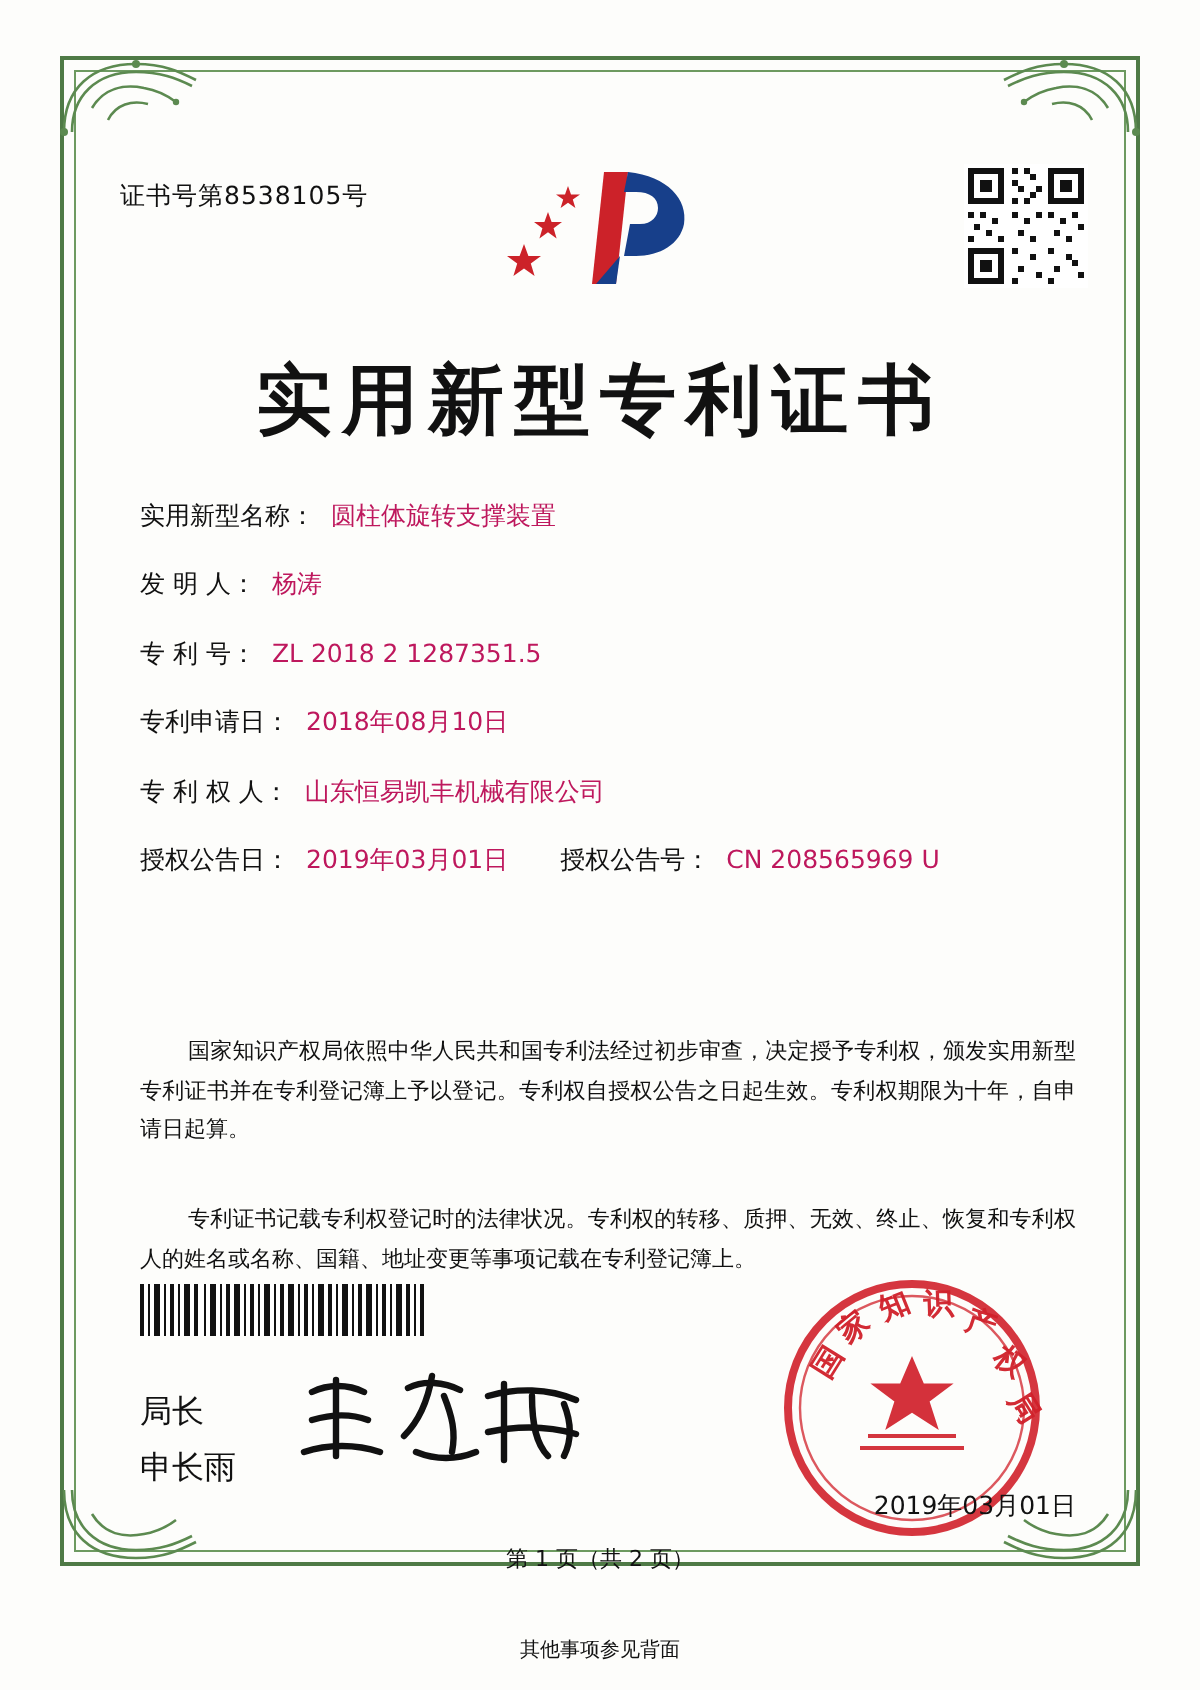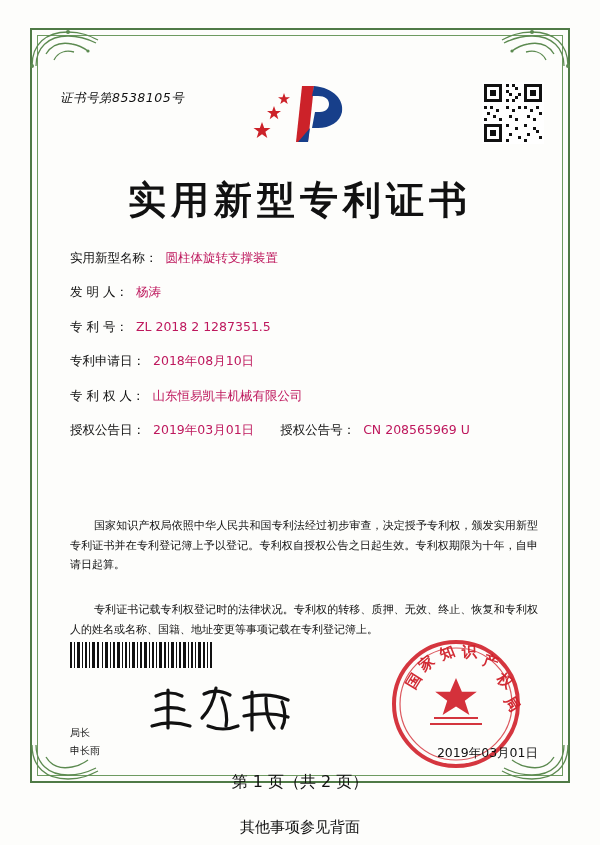--- a/index.html
+++ b/index.html
@@ -52,21 +52,20 @@
   .corner.br { right: 26px; bottom: 58px; transform: scale(-1,-1); }
 
   
   .cert-no {
     position: absolute;
     left: 60px;
     top: 90px;
     font-size: 12.5px;
     letter-spacing: 0.5px;
     color: #111;
-    font-style: italic;
   }
   .logo {
     position: absolute;
     left: 248px;
     top: 78px;
     width: 104px;
     height: 78px;
   }
   .qr {
     position: absolute;
@@ -143,24 +142,23 @@
     top: 642px;
     width: 142px;
     height: 26px;
   }
 
   
   .sig-label {
     position: absolute;
     left: 70px;
     top: 692px;
-    font-size: 10px;
+    font-size: 16px;
     line-height: 1.75;
     color: #111;
-    margin-top: 32px;
   }
   .sig-hand {
     position: absolute;
     left: 148px;
     top: 682px;
     width: 160px;
     height: 54px;
   }
 
   
@@ -178,29 +176,29 @@
     font-size: 12.5px;
     color: #111;
   }
 
   
   .page-no {
     position: absolute;
     left: 0; right: 0;
     top: 772px;
     text-align: center;
-    font-size: 16px;
+    font-size: 11px;
     color: #111;
   }
   .footer-note {
     position: absolute;
     left: 0; right: 0;
     top: 818px;
     text-align: center;
-    font-size: 15px;
+    font-size: 10px;
     color: #111;
   }
 </style>
 </head>
 <body>
 
 <div class="page">
 
   <div class="border-outer"></div>
   <div class="border-inner"></div>

